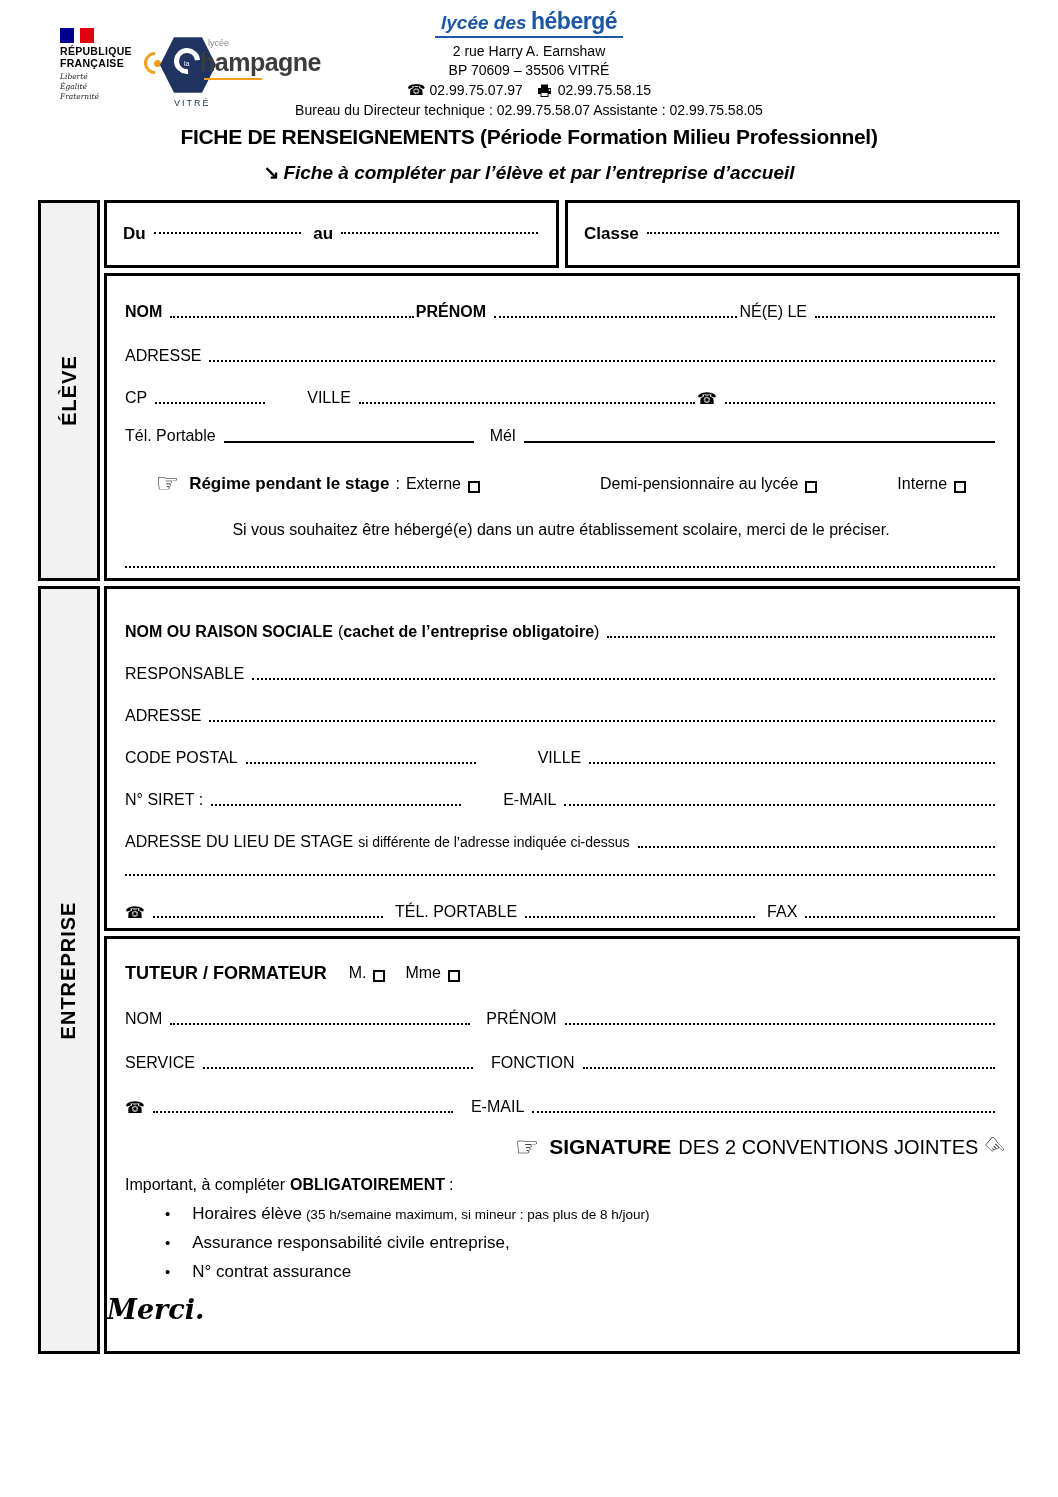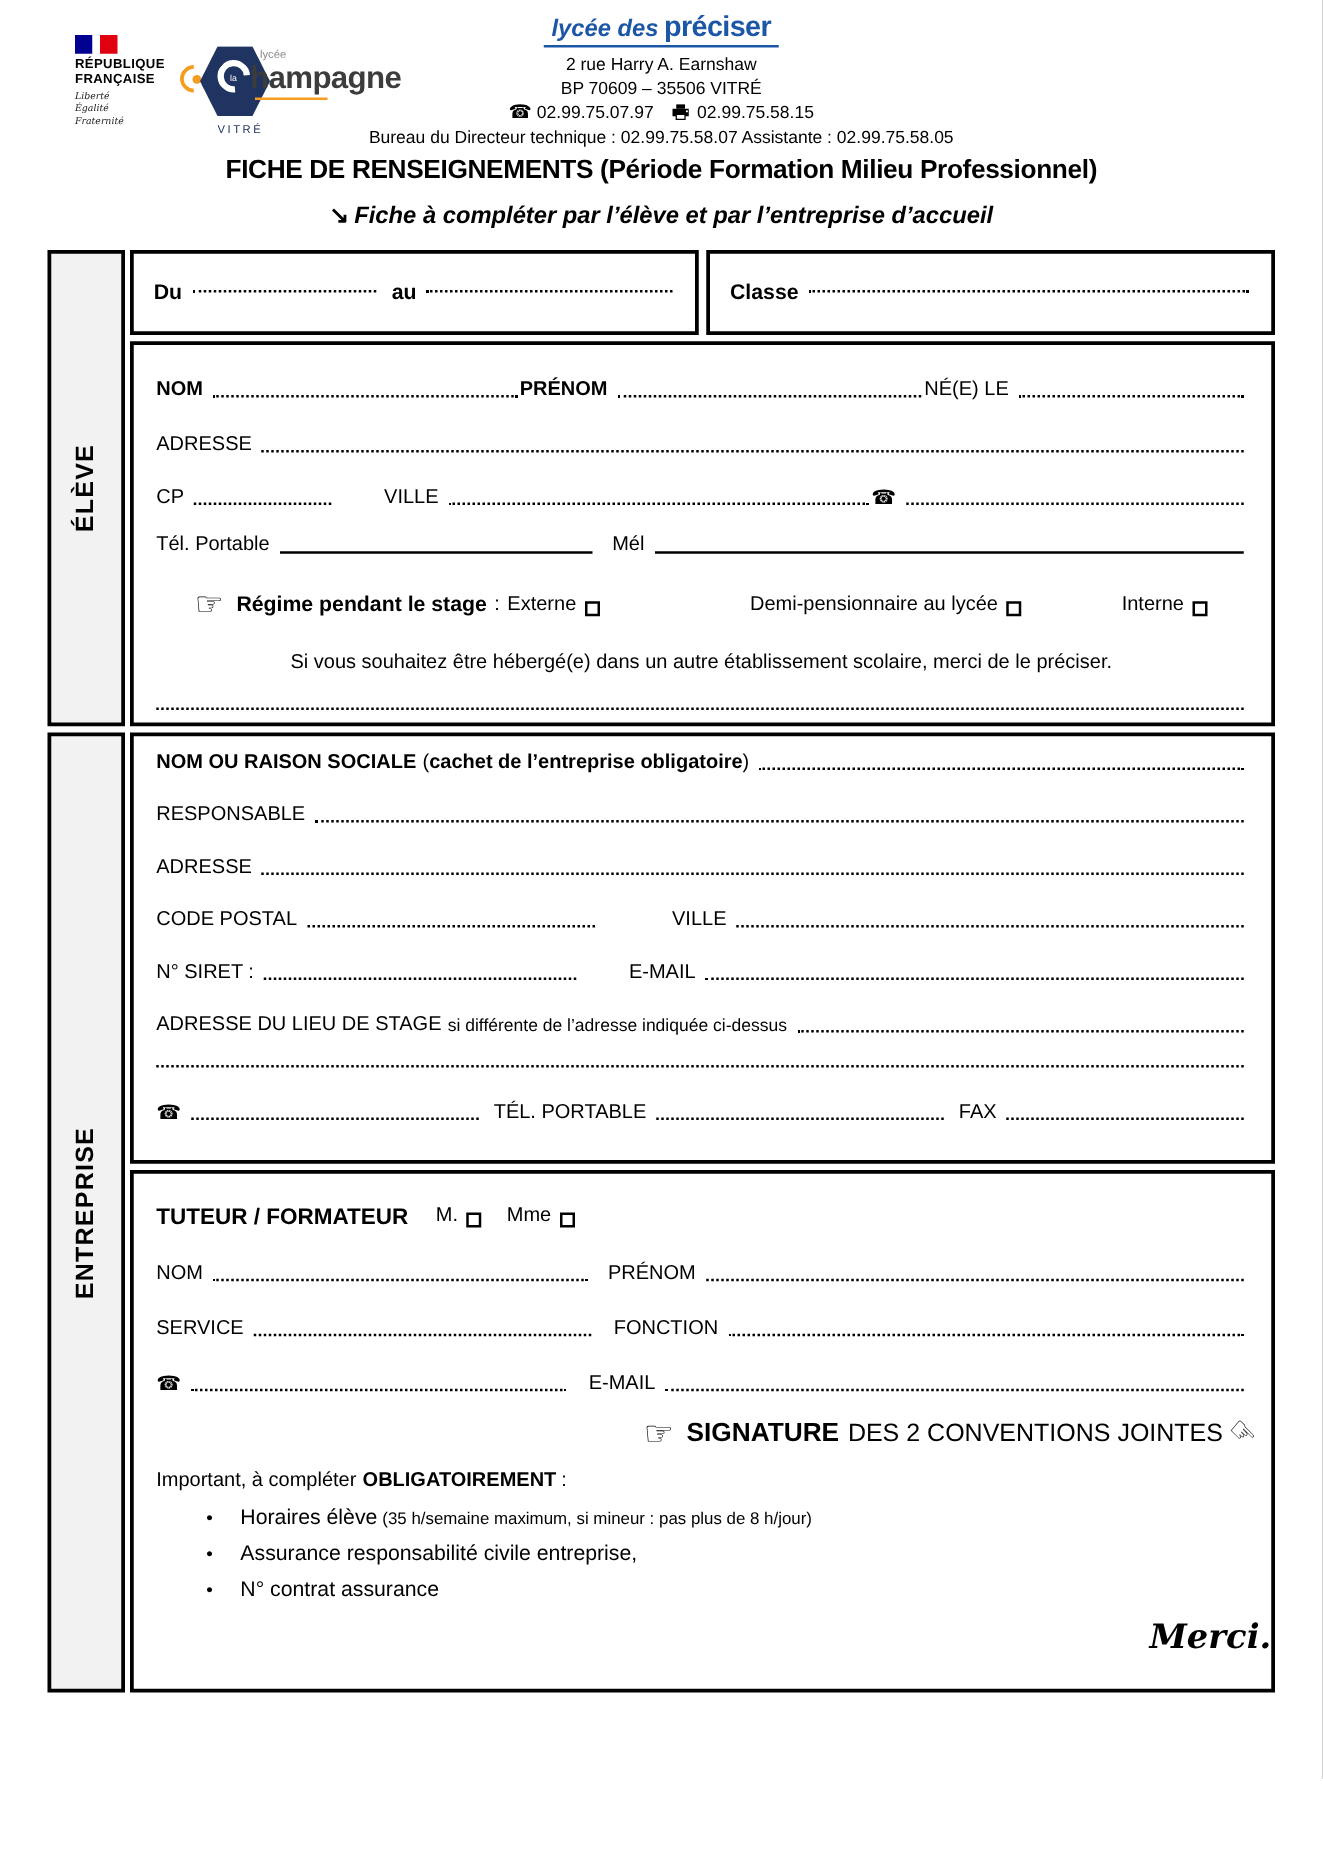--- a/index.html
+++ b/index.html
@@ -56,30 +56,30 @@
   .b { font-weight:bold; }
   .sm { font-size:14px; }
   .fill { flex:1 1 40px; border-bottom:2px dotted #000; height:2px; margin:0 2px 4px 8px; min-width:20px; }
   .sfill { flex:1 1 40px; border-bottom:2px solid #000; height:2px; margin:0 2px 3px 8px; min-width:20px; }
   .fw110 { flex:0 0 110px; } .fw180 { flex:0 0 180px; }
   .fw230 { flex:0 0 230px; } .fw250 { flex:0 0 250px; } .fw270 { flex:0 0 270px; } .fw300 { flex:0 0 300px; }
   .gap20 { width:20px; } .gap40 { width:40px; } .gap60 { width:60px; }
   .cb { display:inline-block; width:12px; height:12px; border:2px solid #000; margin-left:7px; margin-bottom:1px; flex:0 0 12px; }
   .phg { font-size:16px; line-height:18px; }
   .hand { font-size:26px; line-height:22px; margin-right:10px; } .mt16{margin-top:16px;} .mt18{margin-top:18px;}
-  .mt22{margin-top:22px;} .mt24{margin-top:24px;} .mt26{margin-top:26px;justify-content:center;} .mt28{margin-top:11px;}
+  .mt22{margin-top:22px;} .mt24{margin-top:24px;} .mt26{margin-top:26px;justify-content:center;} .mt28{margin-top:33px;}
   .sig-row { justify-content:flex-end; font-size:20px; line-height:24px; padding-right:14px; }
   .sig-row .hand { font-size:27px; line-height:24px; }
   .sig-b { font-weight:bold; font-size:21px; margin-right:7px; }
   .hand-down { display:inline-block; transform:rotate(-45deg); font-size:24px; margin-left:10px; }
   .bullets { padding-left:58px; }
   .bullet-row { display:flex; align-items:baseline; margin-top:9px; font-size:17px; }
   .bullet-row .dotc { margin-right:22px; font-size:15px; }
   .bullet-note { font-size:13.5px; margin-left:4px; }
-  .merci { margin-top:12px; text-align:right; font-family:"DejaVu Serif", serif; font-style:italic; font-weight:bold; font-size:27px; }
+  .merci { margin-top:12px; text-align:left; font-family:"DejaVu Serif", serif; font-style:italic; font-weight:bold; font-size:27px; }
   .fax-svg { margin:0 2px -2px 10px; }
 </style>
 </head>
 <body>
 
 <div class="page">
 
   <div class="header">
 
     <div class="rf-logo">
@@ -107,21 +107,21 @@
       <span class="c-la">la</span>
       <span class="champ-small">lycée</span>
       <span class="champ-name">hampagne</span>
       <span class="champ-tagline"></span>
       <span class="champ-city">VITRÉ</span>
     </div>
 
     <div class="center-block">
       <div class="ldm">
         <span class="ldm-left">lycée des</span>
-        <span class="ldm-right">préciser</span>
+        <span class="ldm-right">hébergé</span>
       </div>
       <div class="addr">2 rue Harry A. Earnshaw</div>
       <div class="addr">BP 70609 – 35506 VITRÉ</div>
       <div class="phone-line">
         <span class="glyph">☎</span>
         <span>02.99.75.07.97</span>
         <svg class="fax-svg" width="15" height="13" viewBox="0 0 15 13">
             <rect x="1" y="4" width="13" height="6" fill="#000"></rect>
             <rect x="4" y="0.5" width="7" height="3.5" fill="#000"></rect>
             <rect x="4" y="8.5" width="7" height="4" fill="#fff" stroke="#000"></rect>

